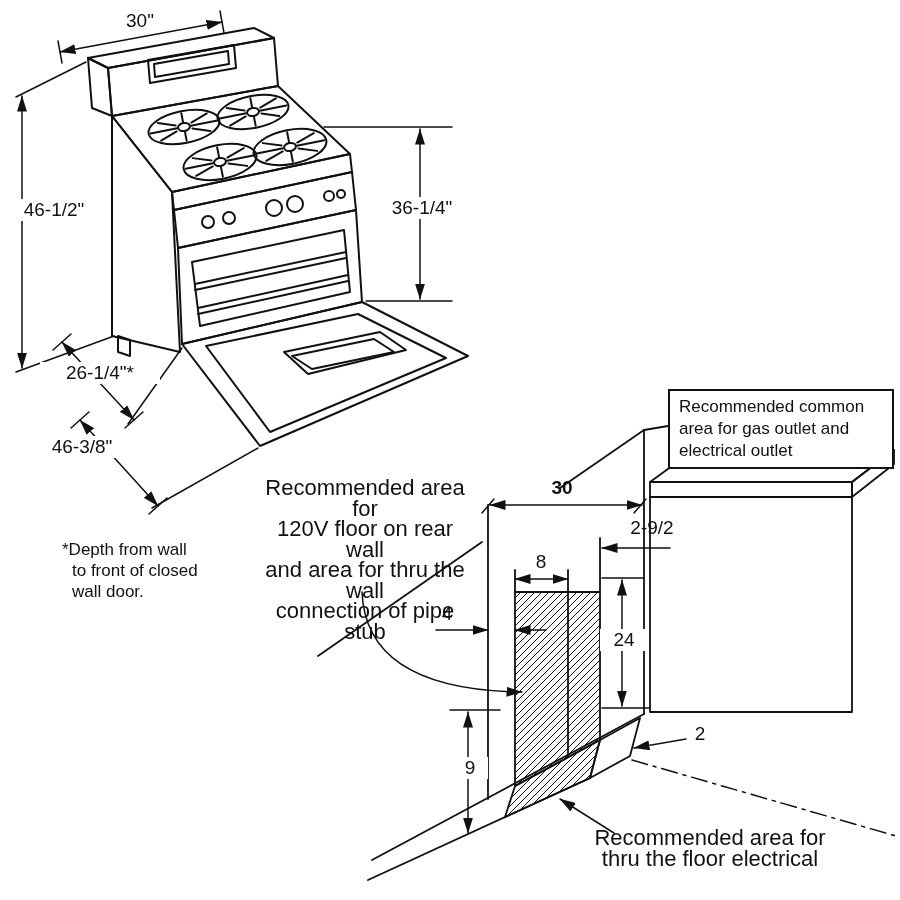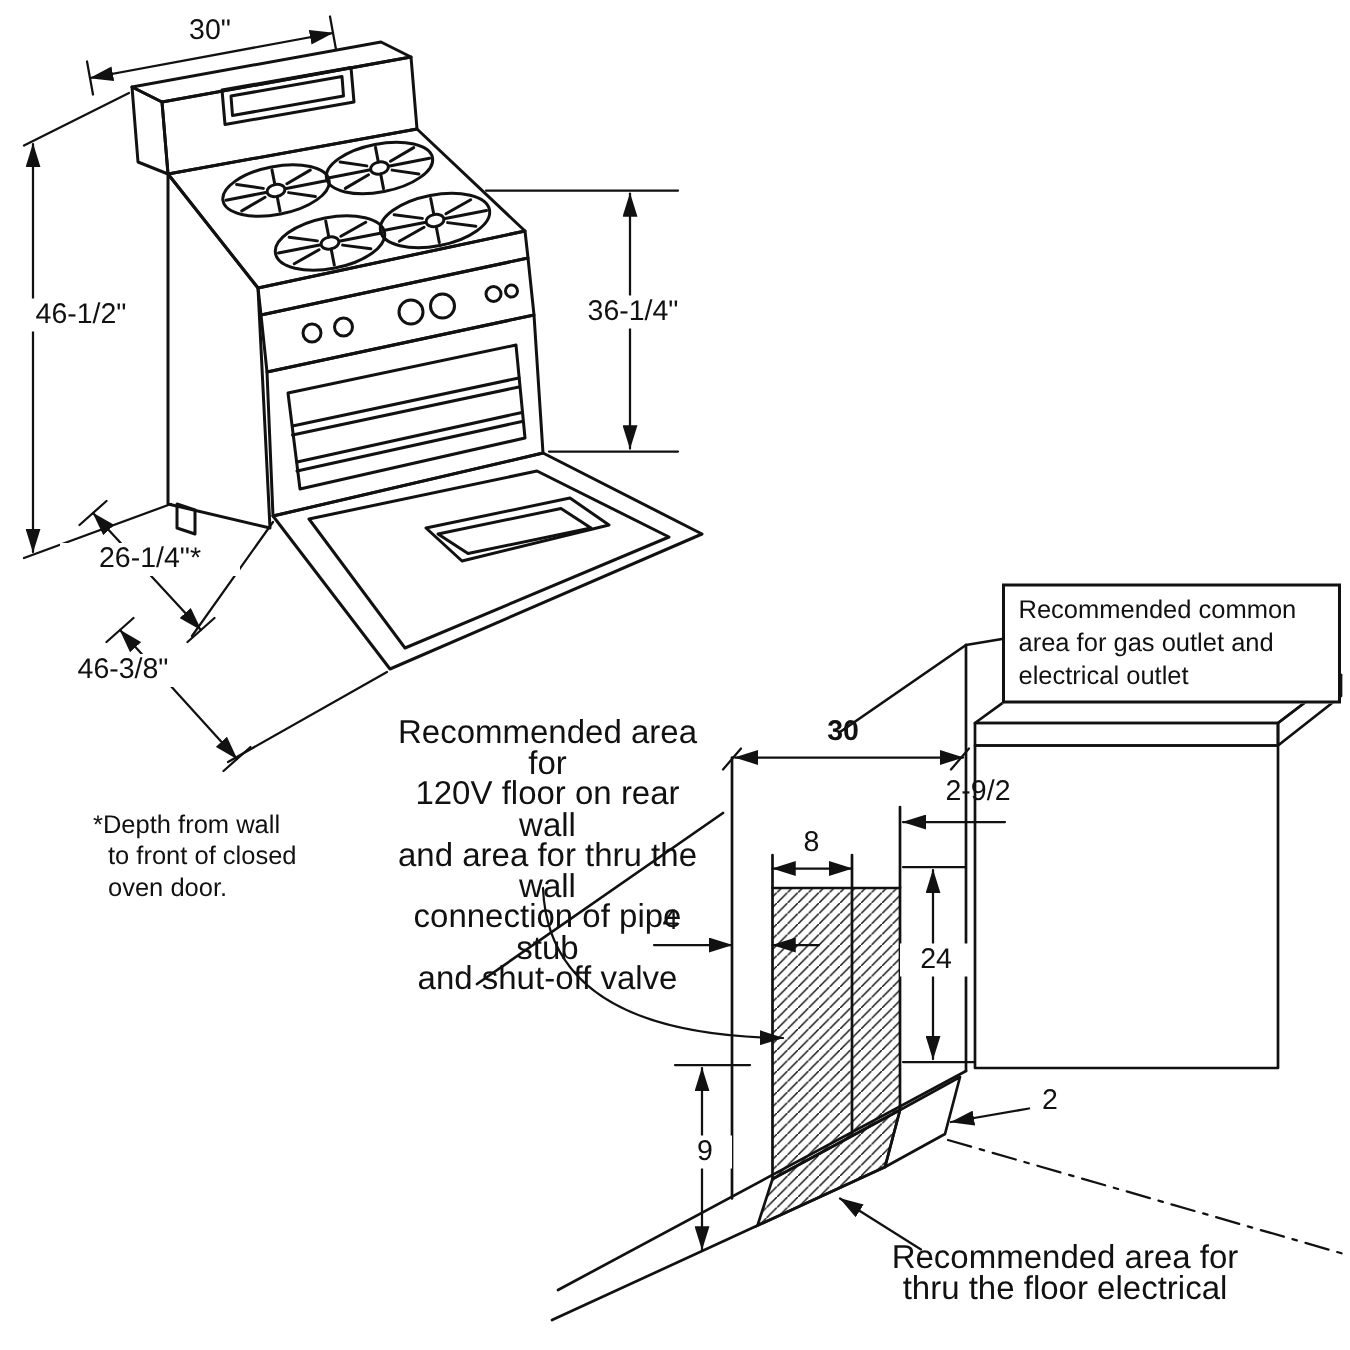--- a/index.html
+++ b/index.html
@@ -166,35 +166,34 @@
 
   <div class="lbl" style="left:106px;top:10px;width:68px;">30"</div>
   <div class="lbl bg" style="left:0px;top:199px;width:104px;">46-1/2"</div>
   <div class="lbl bg" style="left:372px;top:197px;width:96px;">36-1/4"</div>
   <div class="lbl bg" style="left:40px;top:362px;width:116px;">26-1/4"*</div>
   <div class="lbl bg" style="left:28px;top:436px;width:104px;">46-3/8"</div>
 
   <div class="foot-note" style="left:62px;top:522px;width:190px;margin-top:17px;">
     <div>*Depth from wall</div>
     <div class="indent">to front of closed</div>
-    <div class="indent">oven door.</div>
+    <div class="indent">wall door.</div>
   </div>
 
   <div class="box-note" style="left:668px;top:389px;width:226px;">
     <div>Recommended common</div>
     <div>area for gas outlet and</div>
     <div>electrical outlet</div>
   </div>
 
   <div class="note" style="left:256px;top:478px;width:218px;">
     <div>Recommended area for</div>
     <div>120V floor on rear wall</div>
     <div>and area for thru the wall</div>
     <div>connection of pipe stub</div>
-    <div>and shut-off valve</div>
   </div>
 
   <div class="note" style="left:576px;top:828px;width:268px;">
     <div>Recommended area for</div>
     <div>thru the floor electrical</div>
   </div>
 
   <div class="lbl" style="left:540px;top:477px;width:44px;font-weight:bold;">30</div>
   <div class="lbl" style="left:618px;top:517px;width:68px;">2-9/2</div>
   <div class="lbl" style="left:529px;top:551px;width:24px;">8</div>

